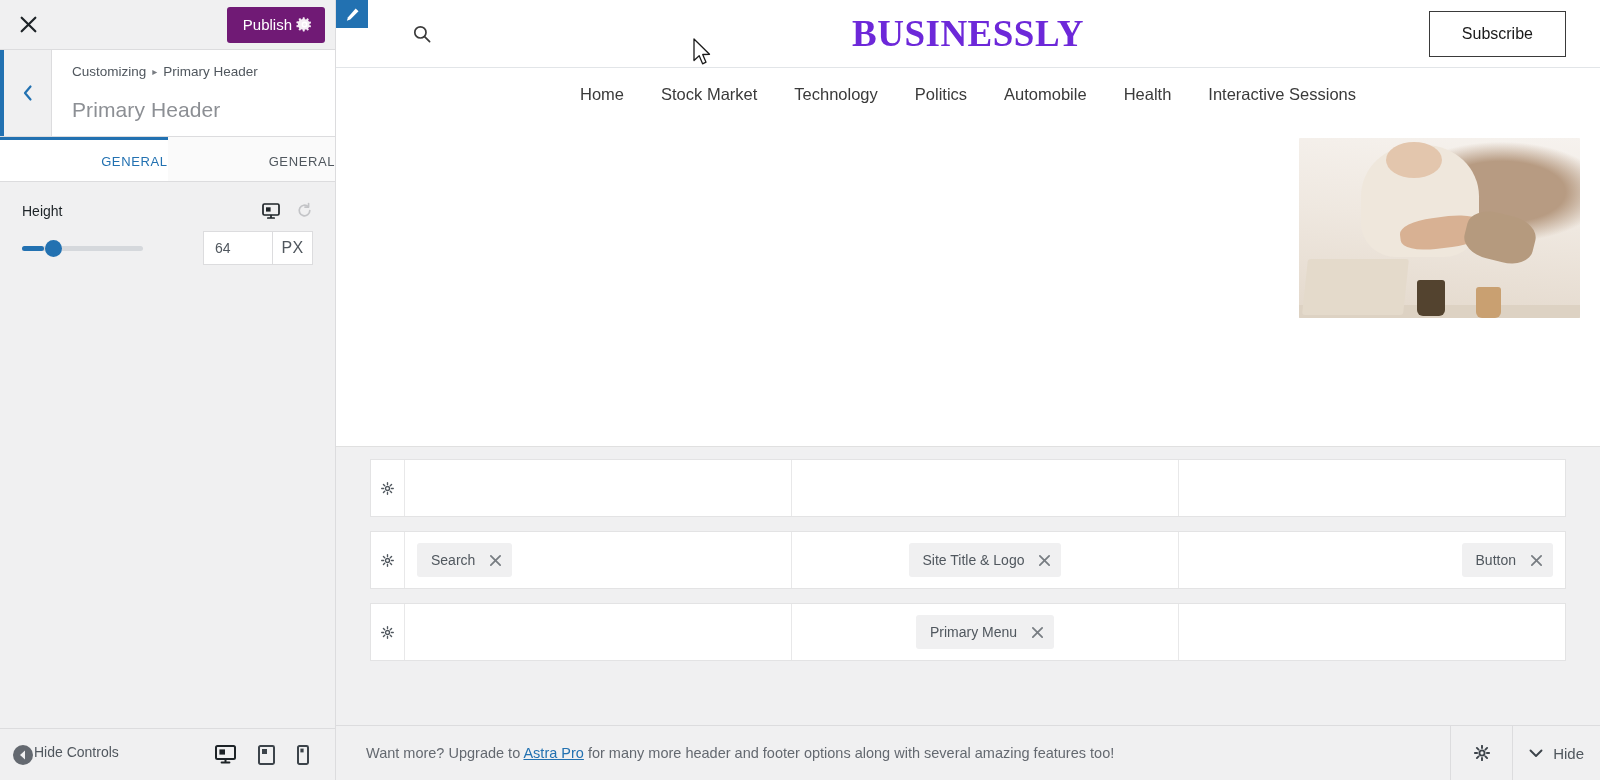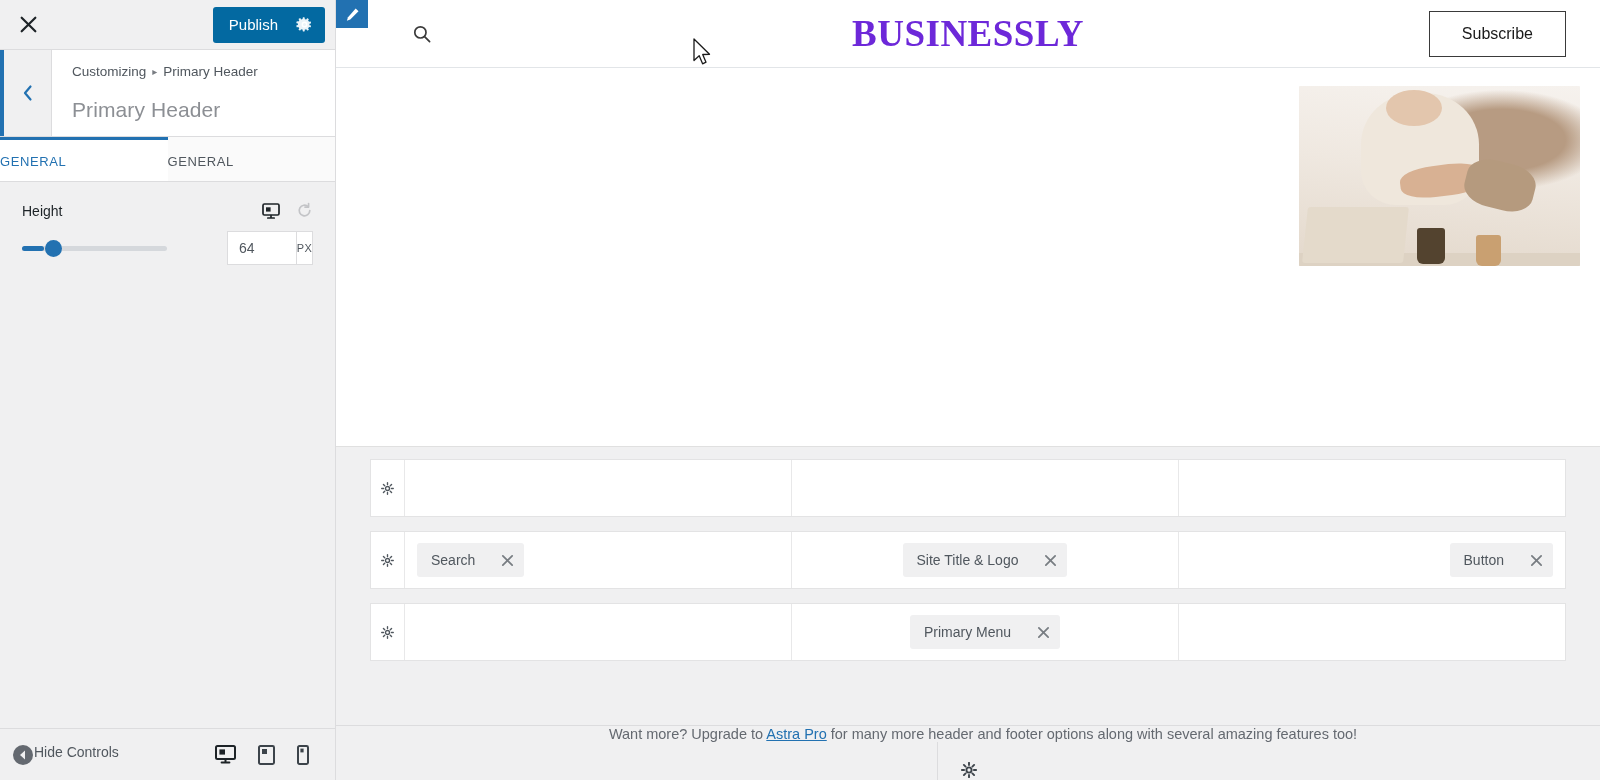--- a/index.html
+++ b/index.html
@@ -20,43 +20,43 @@
     height: 50px; background: #f0f0f1; display: flex; align-items: center;
     justify-content: space-between; padding: 0 10px 0 0; flex: none;
     border-bottom: 1px solid #dcdcde;
   }
   .cz-close {
     width: 56px; height: 49px; display: flex; align-items: center; justify-content: center;
     cursor: pointer; background: #f0f0f1;
   }
   .cz-close svg { width: 21px; height: 21px; }
   .publish-btn {
-    display: flex; align-items: center; background: #0369a1; color: #fff;
+    display: flex; align-items: center; background: #701a75; color: #fff;
     border-radius: 3px; height: 36px; padding: 0 12px 0 16px; cursor: pointer;
-    font-size: 15px; gap: 18px;
+    font-size: 15px; gap: 4px;
   }
   .publish-btn .gear { display: flex; align-items: center; }
 
   .cz-header {
     height: 87px; background: #fff; display: flex; align-items: stretch;
     border-bottom: 1px solid #dcdcde; flex: none; position: relative;
   }
   .cz-accent { width: 4px; background: #2271b1; flex: none; }
   .cz-back {
     width: 48px; display: flex; align-items: center; justify-content: center;
     background: #f0f0f1; border-right: 1px solid #dcdcde; cursor: pointer; flex: none;
   }
   .cz-titles { padding: 14px 16px 0 20px; display: flex; flex-direction: column; gap: 19px; }
   .cz-breadcrumb { font-size: 13.5px; color: #50575e; display: flex; align-items: center; gap: 6px; }
   .cz-breadcrumb .sep { color: #787c82; font-size: 10px; }
   .cz-panel-title { font-size: 21px; color: #8c8f94; font-weight: 400; letter-spacing: .1px; }
 
   .cz-tabs { display: flex; background: #fff; border-bottom: 1px solid #dcdcde; flex: none; }
   .cz-tab {
-    flex: 1; text-align: left; padding: 14px 0 12px; font-size: 13px;
+    flex: 1; text-align: right; padding: 14px 0 12px; font-size: 13px;
     letter-spacing: .6px; color: #50575e; cursor: pointer;
     border-top: 3px solid transparent; background: #fafafa;
   }
   .cz-tab.active { color: #2271b1; border-top-color: #2271b1; background: #fff; font-weight: 400; }
 
   .cz-body { flex: 1; background: #f0f0f1; padding: 20px 22px 0 22px; overflow: hidden; }
   .ctrl-head { display: flex; align-items: center; justify-content: space-between; margin-bottom: 12px; }
   .ctrl-label { font-size: 14px; color: #1d2327; font-weight: 400; }
   .ctrl-icons { display: flex; align-items: center; gap: 16px; }
   .ctrl-icons .ic { cursor: pointer; display: flex; }
@@ -70,22 +70,22 @@
     background: #2271b1; cursor: grab;
   }
   .num-box {
     margin-left: 60px; display: flex; height: 34px; border: 1px solid #dcdcde; background: #fff;
   }
   .num-input {
     width: 68px; border: none; outline: none; font-size: 14px; color: #50575e;
     padding-left: 11px; font-family: "Liberation Sans", sans-serif; background: #fff;
   }
   .num-unit {
-    width: 16px; display: flex; align-items: center; justify-content: center;
-    font-size: 11px; color: #50575e; border-left: 1px solid #dcdcde; cursor: pointer;
+    width: 40px; display: flex; align-items: center; justify-content: center;
+    font-size: 16px; color: #50575e; border-left: 1px solid #dcdcde; cursor: pointer;
     letter-spacing: .3px;
   }
 
   .cz-footer {
     height: 52px; background: #f0f0f1; border-top: 1px solid #dcdcde;
     display: flex; align-items: center; padding: 0 14px 0 12px; flex: none;
     justify-content: space-between;
   }
   .hide-ctrls { display: flex; cursor: pointer; }
   .hide-ctrls .lbl { font-size: 14px; color: #50575e; }
@@ -151,28 +151,28 @@
     border-right: 1px solid #e8e8e9; cursor: pointer; flex: none;
   }
   .b-col { flex: 1; display: flex; align-items: center; padding: 0 12px; min-height: 56px; }
   .b-col.c-left { justify-content: flex-start; }
   .b-col.c-center { justify-content: center; }
   .b-col.c-right { justify-content: flex-end; }
   .b-div { width: 1px; background: #e8e8e9; align-self: stretch; flex: none; }
 
   .chip {
     display: inline-flex; align-items: center; background: #f0f0f1; border-radius: 3px;
-    height: 34px; padding: 0 10px 0 14px; gap: 26px; cursor: grab; user-select: none;
+    height: 34px; padding: 0 10px 0 14px; gap: 14px; cursor: grab; user-select: none;
   }
   .chip .txt { font-size: 14px; color: #50575e; }
   .chip .x { display: flex; cursor: pointer; opacity: .75; }
 
   .b-bottom {
     position: absolute; left: 0; right: 0; bottom: 0; height: 55px; background: #f0f0f1;
-    border-top: 1px solid #dcdcde; display: flex; align-items: center; flex-direction: column;
+    border-top: 1px solid #dcdcde; display: flex; align-items: center;
   }
   .b-promo { flex: 1; padding-left: 30px; font-size: 14.5px; color: #646970; }
   .b-promo a { color: #2271b1; text-decoration: underline; cursor: pointer; }
   .b-gear2 {
     width: 62px; height: 55px; display: flex; align-items: center; justify-content: center;
     border-left: 1px solid #dcdcde; cursor: pointer; flex: none;
   }
   .b-hide {
     height: 55px; display: flex; align-items: center; gap: 10px; padding: 0 16px;
     border-left: 1px solid #dcdcde; cursor: pointer; font-size: 15px; color: #50575e; flex: none;
@@ -314,20 +314,29 @@
 
         <div class="hd-center">
           <div class="site-title">BUSINESSLY</div>
         </div>
 
         <div class="hd-right">
           <button class="subscribe-btn">Subscribe</button>
         </div>
       </div>
 
+      <nav class="site-nav">
+        <span class="nav-item">Home</span>
+        <span class="nav-item">Stock Market</span>
+        <span class="nav-item">Technology</span>
+        <span class="nav-item">Politics</span>
+        <span class="nav-item">Automobile</span>
+        <span class="nav-item">Health</span>
+        <span class="nav-item">Interactive Sessions</span>
+      </nav>
 
       <div class="posts">
 
         <article class="post">
           <div class="post-thumb photo-a">
             <span class="shape1"></span>
               <span class="shape2"></span>
               <span class="shape3"></span>
             <span class="shape4"></span>
               <span class="desk"></span>

